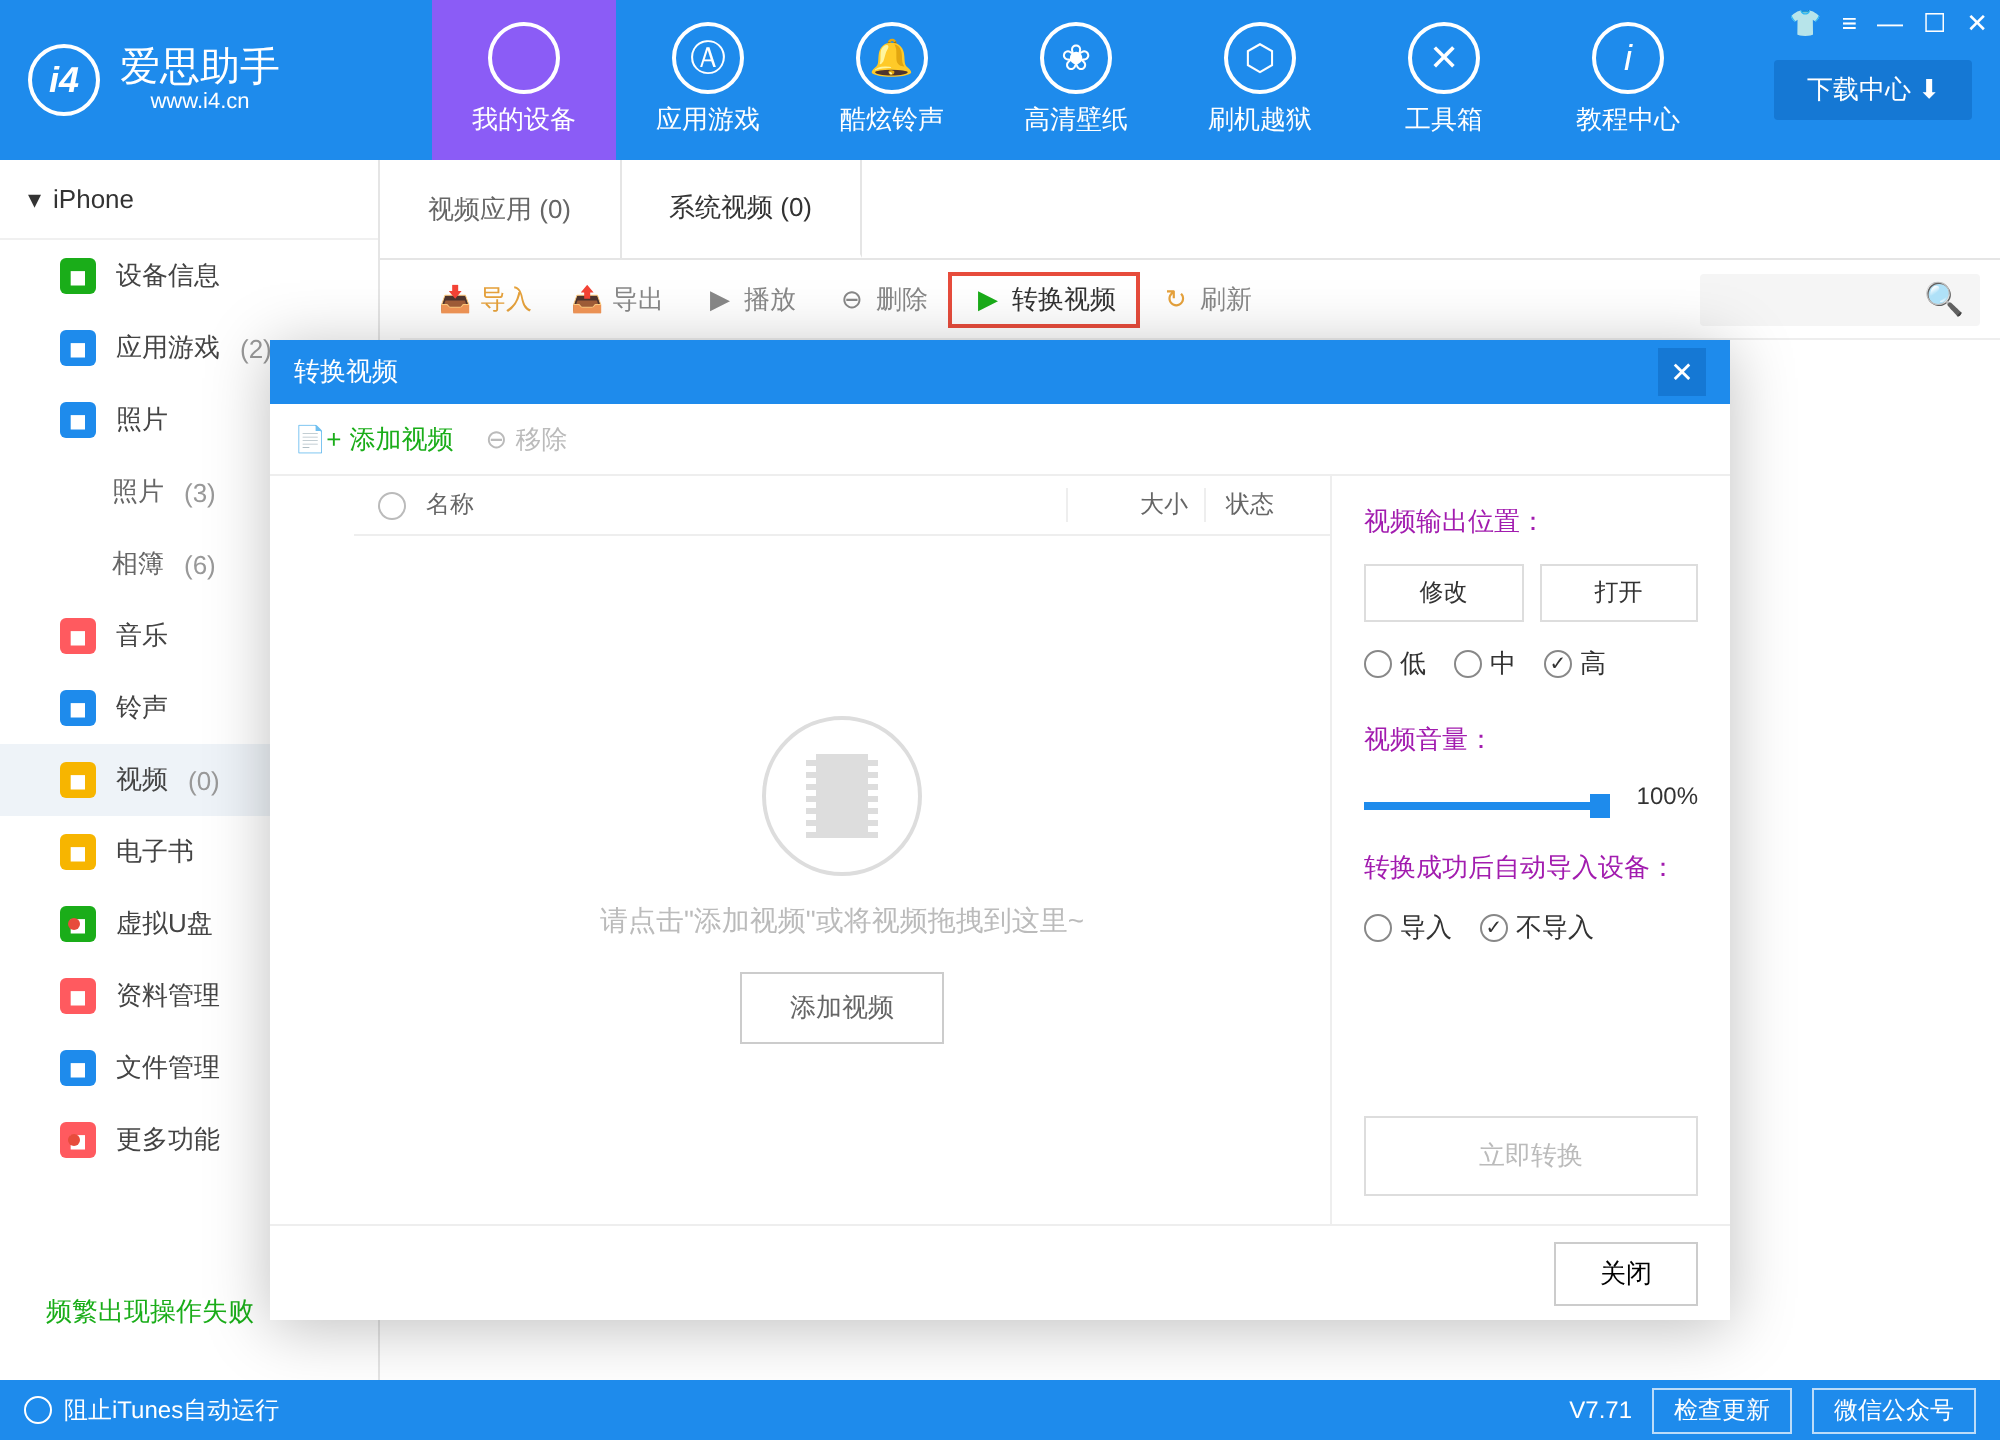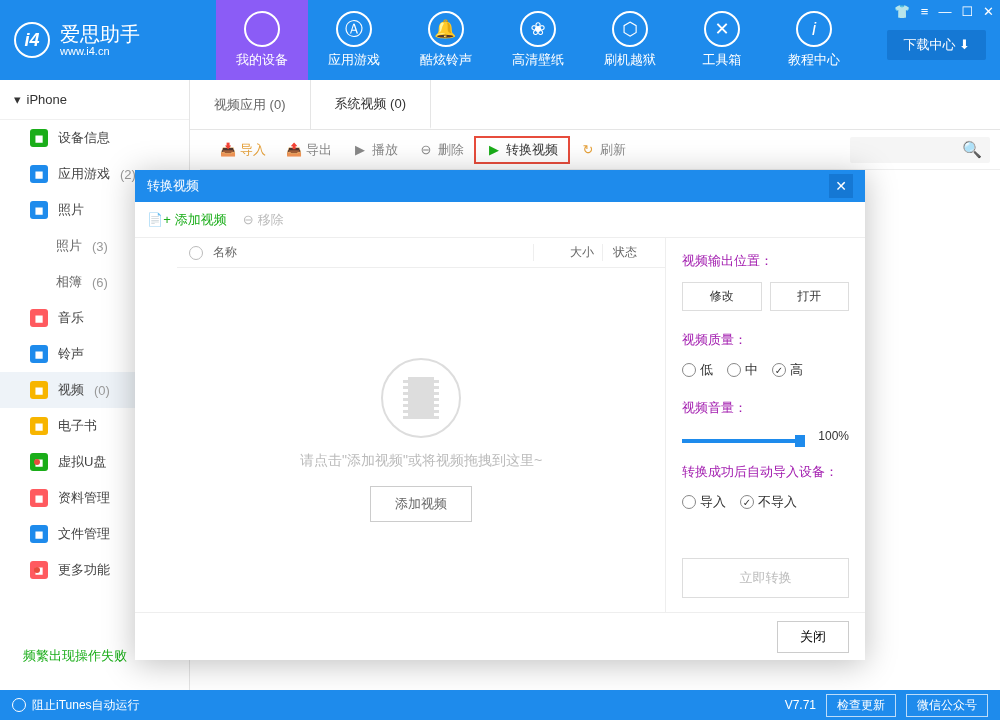--- a/index.html
+++ b/index.html
@@ -1,20 +1,20 @@
 <!DOCTYPE html>
 <html><head>
 <meta charset="utf-8">
 <style>
 * { margin: 0; padding: 0; box-sizing: border-box; font-family: "Microsoft YaHei", sans-serif; }
 body { width: 1000px; height: 720px; background: #fff; overflow: hidden; position: relative; }
 
 
 .header { height: 80px; background: #1e8bec; display: flex; align-items: center; color: #fff; position: relative; }
-.logo-area { display: flex; align-items: center; padding: 0 14px; width: 190px; }
+.logo-area { display: flex; align-items: center; padding: 0 14px; width: 190px; text-align: center; }
 .logo-icon { width: 36px; height: 36px; border: 2px solid #fff; border-radius: 50%; display: flex; align-items: center; justify-content: center; font-size: 18px; margin-right: 10px; font-style: italic; font-weight: bold; }
 .logo-text { font-size: 20px; line-height: 1.1; }
 .logo-sub { font-size: 11px; }
 .nav-tabs { display: flex; height: 100%; }
 .nav-tab { width: 92px; display: flex; flex-direction: column; align-items: center; justify-content: center; font-size: 13px; cursor: pointer; }
 .nav-tab.active { background: #8b5cf6; margin-left: 26px; }
 .nav-icon { width: 36px; height: 36px; border: 2px solid #fff; border-radius: 50%; display: flex; align-items: center; justify-content: center; margin-bottom: 4px; font-size: 18px; }
 .win-controls { position: absolute; top: 4px; right: 6px; display: flex; gap: 10px; font-size: 13px; }
 .win-controls span { cursor: pointer; }
 .download-btn { position: absolute; top: 30px; right: 14px; background: #1578d4; padding: 6px 16px; font-size: 13px; border-radius: 2px; cursor: pointer; }
@@ -270,21 +270,20 @@
         <div style="font-size:14px;">请点击"添加视频"或将视频拖拽到这里~</div>
         <button class="add-btn">添加视频</button>
       </div>
     </div>
     <div class="m-right">
       <div class="field-label">视频输出位置：</div>
       <div class="btn-row">
         <div class="small-btn">修改</div>
         <div class="small-btn">打开</div>
       </div>
-      <div class="field-label" style="margin-top:8px;">视频质量：</div>
       <div class="radio-row">
         <span class="radio">
             <span class="r-circle"></span>
             <span>低</span>
           </span>
         <span class="radio">
             <span class="r-circle"></span>
             <span>中</span>
           </span>
         <span class="radio">

